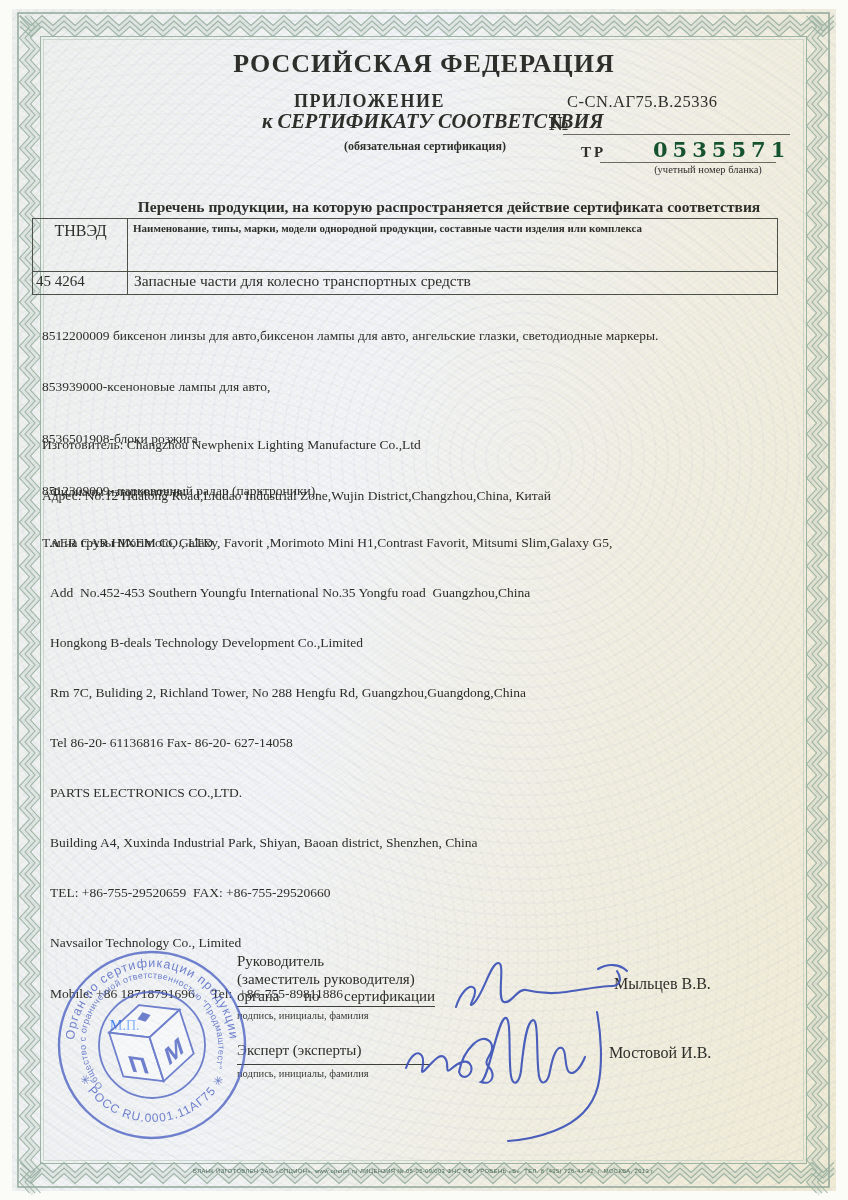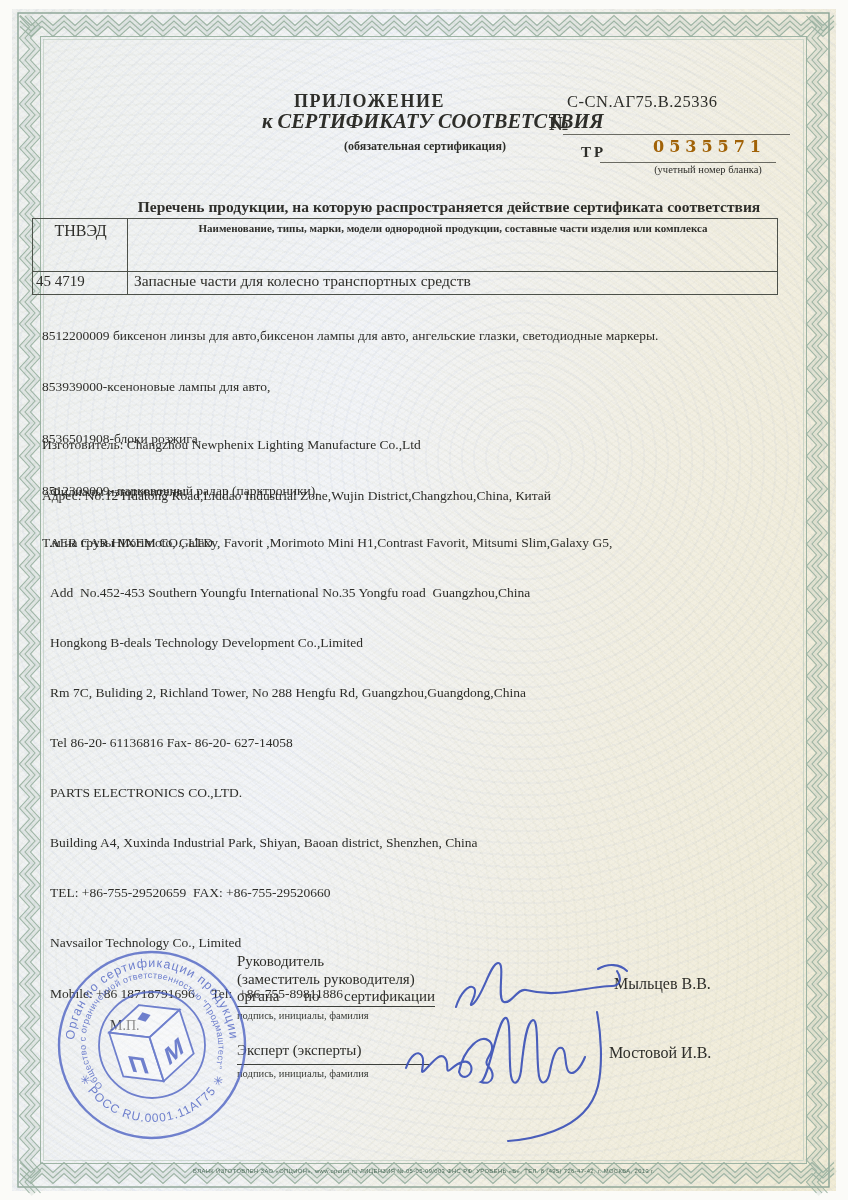--- a/index.html
+++ b/index.html
@@ -23,46 +23,46 @@
   .ctr{text-align:center;}
   .b{font-weight:bold;}
   .title-country{left:0;top:49px;width:848px;font-size:26px;letter-spacing:1px;}
   .title-annex{left:0;top:91px;width:739px;font-size:18px;letter-spacing:1.5px;}
   .cert-line{left:262px;top:110px;font-size:20.5px;white-space:nowrap;font-style:italic;}
   .no-sign{left:549px;top:112px;font-size:20px;}
   .cert-number{left:567px;top:92px;font-size:16.5px;letter-spacing:0.5px;}
   .cert-underline{left:563px;top:112px;width:227px;height:22px;border-bottom:1px solid #6a6a62;}
   .mandatory{left:200px;top:139px;width:450px;font-size:12px;}
   .tr-label{left:581px;top:144px;font-size:15px;letter-spacing:3px;}
-  .blank-number{left:653px;top:137px;font-size:16px;letter-spacing:5px;color:#a16207;font-family:"DejaVu Serif",serif;font-weight:600;}
+  .blank-number{left:653px;top:137px;font-size:21px;letter-spacing:5px;color:#14532d;font-family:"DejaVu Serif",serif;font-weight:600;}
   .blank-underline{left:600px;top:140px;width:176px;height:22px;border-bottom:1px solid #6a6a62;}
   .blank-note{left:620px;top:164px;width:176px;font-size:10.5px;}
   .tbl-caption{left:104px;top:198px;width:690px;font-size:15.5px;}
   .cert-table{left:32px;top:218px;width:744px;height:75px;border:1.2px solid #4c5049;}
   .tbl-col1{position:absolute;left:0;top:0;width:95px;height:100%;border-right:1.1px solid #4c5049;box-sizing:border-box;}
   .tbl-c1-head{position:absolute;left:0;top:3px;width:95px;text-align:center;font-size:16px;}
-  .tbl-c2-head{position:absolute;left:100px;top:3px;width:640px;text-align:center;font-size:11px;font-weight:bold;}
+  .tbl-c2-head{position:absolute;left:100px;top:3px;width:640px;text-align:left;font-size:11px;font-weight:bold;}
   .tbl-rowline{position:absolute;left:0;top:52px;width:100%;border-top:1.1px solid #4c5049;}
   .tbl-c1-val{position:absolute;left:3px;top:54px;font-size:15px;}
   .tbl-c2-val{position:absolute;left:101px;top:53px;font-size:15.5px;}
   .lines{line-height:17.3px;font-size:13.5px;white-space:pre;}
   .lines2{line-height:16.7px;font-size:13.5px;white-space:pre;padding-left:8px;}
   .prod-lines{left:42px;top:292px;width:648px;}
   .manu-lines{left:42px;top:401px;width:620px;}
   .branch-lines{left:42px;top:451px;width:760px;}
   .sig-label-1{left:237px;top:953px;font-size:15px;line-height:17.5px;}
   .sig-just{width:198px;text-align:justify;text-align-last:justify;}
   .sig-underline-1{left:237px;top:1006px;width:198px;border-bottom:1.2px solid #3c3f3a;}
   .sig-note-1{left:237px;top:1010px;font-size:10.5px;color:#3a3d38;}
   .sig-label-2{left:237px;top:1042px;font-size:15px;}
   .sig-underline-2{left:237px;top:1064px;width:192px;border-bottom:1.2px solid #3c3f3a;}
   .sig-note-2{left:237px;top:1068px;font-size:10.5px;color:#3a3d38;}
   .name-1{left:614px;top:975px;font-size:16px;}
   .name-2{left:609px;top:1044px;font-size:16px;text-align:center;}
-  .mp-mark{left:110px;top:1018px;font-size:14px;color:#404040;}
+  .mp-mark{left:110px;top:1018px;font-size:14px;color:#3b82f6;}
   .microtext{left:174px;top:1168px;width:500px;text-align:center;font-size:5.8px;letter-spacing:0.4px;color:#4f6c5c;white-space:nowrap;font-family:"Liberation Sans",sans-serif;}
 </style>
 </head>
 <body>
 
 <div class="page">
   <div class="paper"></div>
 
   <svg id="frame" class="overlay" width="848" height="1200" viewBox="0 0 848 1200">
     <rect x="18" y="13" width="811" height="1174" fill="none" stroke="#8aa394" stroke-width="1.4"></rect>
@@ -81,38 +81,39 @@
         <path d="M19.5 16 L29.5 27 L19.5 38 L29.5 49 L19.5 60 L29.5 71 L19.5 82 L29.5 93 L19.5 104 L29.5 115 L19.5 126 L29.5 137 L19.5 148 L29.5 159 L19.5 170 L29.5 181 L19.5 192 L29.5 203 L19.5 214 L29.5 225 L19.5 236 L29.5 247 L19.5 258 L29.5 269 L19.5 280 L29.5 291 L19.5 302 L29.5 313 L19.5 324 L29.5 335 L19.5 346 L29.5 357 L19.5 368 L29.5 379 L19.5 390 L29.5 401 L19.5 412 L29.5 423 L19.5 434 L29.5 445 L19.5 456 L29.5 467 L19.5 478 L29.5 489 L19.5 500 L29.5 511 L19.5 522 L29.5 533 L19.5 544 L29.5 555 L19.5 566 L29.5 577 L19.5 588 L29.5 599 L19.5 610 L29.5 621 L19.5 632 L29.5 643 L19.5 654 L29.5 665 L19.5 676 L29.5 687 L19.5 698 L29.5 709 L19.5 720 L29.5 731 L19.5 742 L29.5 753 L19.5 764 L29.5 775 L19.5 786 L29.5 797 L19.5 808 L29.5 819 L19.5 830 L29.5 841 L19.5 852 L29.5 863 L19.5 874 L29.5 885 L19.5 896 L29.5 907 L19.5 918 L29.5 929 L19.5 940 L29.5 951 L19.5 962 L29.5 973 L19.5 984 L29.5 995 L19.5 1006 L29.5 1017 L19.5 1028 L29.5 1039 L19.5 1050 L29.5 1061 L19.5 1072 L29.5 1083 L19.5 1094 L29.5 1105 L19.5 1116 L29.5 1127 L19.5 1138 L29.5 1149 L19.5 1160 L29.5 1171 L19.5 1182 L29.5 1193 " stroke="#97af9f" stroke-width="1.1" fill="none" opacity="0.9"></path>
         <path d="M25 16 L35 27 L25 38 L35 49 L25 60 L35 71 L25 82 L35 93 L25 104 L35 115 L25 126 L35 137 L25 148 L35 159 L25 170 L35 181 L25 192 L35 203 L25 214 L35 225 L25 236 L35 247 L25 258 L35 269 L25 280 L35 291 L25 302 L35 313 L25 324 L35 335 L25 346 L35 357 L25 368 L35 379 L25 390 L35 401 L25 412 L35 423 L25 434 L35 445 L25 456 L35 467 L25 478 L35 489 L25 500 L35 511 L25 522 L35 533 L25 544 L35 555 L25 566 L35 577 L25 588 L35 599 L25 610 L35 621 L25 632 L35 643 L25 654 L35 665 L25 676 L35 687 L25 698 L35 709 L25 720 L35 731 L25 742 L35 753 L25 764 L35 775 L25 786 L35 797 L25 808 L35 819 L25 830 L35 841 L25 852 L35 863 L25 874 L35 885 L25 896 L35 907 L25 918 L35 929 L25 940 L35 951 L25 962 L35 973 L25 984 L35 995 L25 1006 L35 1017 L25 1028 L35 1039 L25 1050 L35 1061 L25 1072 L35 1083 L25 1094 L35 1105 L25 1116 L35 1127 L25 1138 L35 1149 L25 1160 L35 1171 L25 1182 L35 1193 " stroke="#97af9f" stroke-width="1.1" fill="none" opacity="0.9"></path>
         <path d="M30.5 16 L40.5 27 L30.5 38 L40.5 49 L30.5 60 L40.5 71 L30.5 82 L40.5 93 L30.5 104 L40.5 115 L30.5 126 L40.5 137 L30.5 148 L40.5 159 L30.5 170 L40.5 181 L30.5 192 L40.5 203 L30.5 214 L40.5 225 L30.5 236 L40.5 247 L30.5 258 L40.5 269 L30.5 280 L40.5 291 L30.5 302 L40.5 313 L30.5 324 L40.5 335 L30.5 346 L40.5 357 L30.5 368 L40.5 379 L30.5 390 L40.5 401 L30.5 412 L40.5 423 L30.5 434 L40.5 445 L30.5 456 L40.5 467 L30.5 478 L40.5 489 L30.5 500 L40.5 511 L30.5 522 L40.5 533 L30.5 544 L40.5 555 L30.5 566 L40.5 577 L30.5 588 L40.5 599 L30.5 610 L40.5 621 L30.5 632 L40.5 643 L30.5 654 L40.5 665 L30.5 676 L40.5 687 L30.5 698 L40.5 709 L30.5 720 L40.5 731 L30.5 742 L40.5 753 L30.5 764 L40.5 775 L30.5 786 L40.5 797 L30.5 808 L40.5 819 L30.5 830 L40.5 841 L30.5 852 L40.5 863 L30.5 874 L40.5 885 L30.5 896 L40.5 907 L30.5 918 L40.5 929 L30.5 940 L40.5 951 L30.5 962 L40.5 973 L30.5 984 L40.5 995 L30.5 1006 L40.5 1017 L30.5 1028 L40.5 1039 L30.5 1050 L40.5 1061 L30.5 1072 L40.5 1083 L30.5 1094 L40.5 1105 L30.5 1116 L40.5 1127 L30.5 1138 L40.5 1149 L30.5 1160 L40.5 1171 L30.5 1182 L40.5 1193 " stroke="#97af9f" stroke-width="1.1" fill="none" opacity="0.9"></path>
         <path d="M812 16 L822 27 L812 38 L822 49 L812 60 L822 71 L812 82 L822 93 L812 104 L822 115 L812 126 L822 137 L812 148 L822 159 L812 170 L822 181 L812 192 L822 203 L812 214 L822 225 L812 236 L822 247 L812 258 L822 269 L812 280 L822 291 L812 302 L822 313 L812 324 L822 335 L812 346 L822 357 L812 368 L822 379 L812 390 L822 401 L812 412 L822 423 L812 434 L822 445 L812 456 L822 467 L812 478 L822 489 L812 500 L822 511 L812 522 L822 533 L812 544 L822 555 L812 566 L822 577 L812 588 L822 599 L812 610 L822 621 L812 632 L822 643 L812 654 L822 665 L812 676 L822 687 L812 698 L822 709 L812 720 L822 731 L812 742 L822 753 L812 764 L822 775 L812 786 L822 797 L812 808 L822 819 L812 830 L822 841 L812 852 L822 863 L812 874 L822 885 L812 896 L822 907 L812 918 L822 929 L812 940 L822 951 L812 962 L822 973 L812 984 L822 995 L812 1006 L822 1017 L812 1028 L822 1039 L812 1050 L822 1061 L812 1072 L822 1083 L812 1094 L822 1105 L812 1116 L822 1127 L812 1138 L822 1149 L812 1160 L822 1171 L812 1182 L822 1193 " stroke="#97af9f" stroke-width="9" fill="none" opacity="0.16"></path>
         <path d="M806.5 16 L816.5 27 L806.5 38 L816.5 49 L806.5 60 L816.5 71 L806.5 82 L816.5 93 L806.5 104 L816.5 115 L806.5 126 L816.5 137 L806.5 148 L816.5 159 L806.5 170 L816.5 181 L806.5 192 L816.5 203 L806.5 214 L816.5 225 L806.5 236 L816.5 247 L806.5 258 L816.5 269 L806.5 280 L816.5 291 L806.5 302 L816.5 313 L806.5 324 L816.5 335 L806.5 346 L816.5 357 L806.5 368 L816.5 379 L806.5 390 L816.5 401 L806.5 412 L816.5 423 L806.5 434 L816.5 445 L806.5 456 L816.5 467 L806.5 478 L816.5 489 L806.5 500 L816.5 511 L806.5 522 L816.5 533 L806.5 544 L816.5 555 L806.5 566 L816.5 577 L806.5 588 L816.5 599 L806.5 610 L816.5 621 L806.5 632 L816.5 643 L806.5 654 L816.5 665 L806.5 676 L816.5 687 L806.5 698 L816.5 709 L806.5 720 L816.5 731 L806.5 742 L816.5 753 L806.5 764 L816.5 775 L806.5 786 L816.5 797 L806.5 808 L816.5 819 L806.5 830 L816.5 841 L806.5 852 L816.5 863 L806.5 874 L816.5 885 L806.5 896 L816.5 907 L806.5 918 L816.5 929 L806.5 940 L816.5 951 L806.5 962 L816.5 973 L806.5 984 L816.5 995 L806.5 1006 L816.5 1017 L806.5 1028 L816.5 1039 L806.5 1050 L816.5 1061 L806.5 1072 L816.5 1083 L806.5 1094 L816.5 1105 L806.5 1116 L816.5 1127 L806.5 1138 L816.5 1149 L806.5 1160 L816.5 1171 L806.5 1182 L816.5 1193 " stroke="#97af9f" stroke-width="1.1" fill="none" opacity="0.9"></path>
         <path d="M812 16 L822 27 L812 38 L822 49 L812 60 L822 71 L812 82 L822 93 L812 104 L822 115 L812 126 L822 137 L812 148 L822 159 L812 170 L822 181 L812 192 L822 203 L812 214 L822 225 L812 236 L822 247 L812 258 L822 269 L812 280 L822 291 L812 302 L822 313 L812 324 L822 335 L812 346 L822 357 L812 368 L822 379 L812 390 L822 401 L812 412 L822 423 L812 434 L822 445 L812 456 L822 467 L812 478 L822 489 L812 500 L822 511 L812 522 L822 533 L812 544 L822 555 L812 566 L822 577 L812 588 L822 599 L812 610 L822 621 L812 632 L822 643 L812 654 L822 665 L812 676 L822 687 L812 698 L822 709 L812 720 L822 731 L812 742 L822 753 L812 764 L822 775 L812 786 L822 797 L812 808 L822 819 L812 830 L822 841 L812 852 L822 863 L812 874 L822 885 L812 896 L822 907 L812 918 L822 929 L812 940 L822 951 L812 962 L822 973 L812 984 L822 995 L812 1006 L822 1017 L812 1028 L822 1039 L812 1050 L822 1061 L812 1072 L822 1083 L812 1094 L822 1105 L812 1116 L822 1127 L812 1138 L822 1149 L812 1160 L822 1171 L812 1182 L822 1193 " stroke="#97af9f" stroke-width="1.1" fill="none" opacity="0.9"></path>
         <path d="M817.5 16 L827.5 27 L817.5 38 L827.5 49 L817.5 60 L827.5 71 L817.5 82 L827.5 93 L817.5 104 L827.5 115 L817.5 126 L827.5 137 L817.5 148 L827.5 159 L817.5 170 L827.5 181 L817.5 192 L827.5 203 L817.5 214 L827.5 225 L817.5 236 L827.5 247 L817.5 258 L827.5 269 L817.5 280 L827.5 291 L817.5 302 L827.5 313 L817.5 324 L827.5 335 L817.5 346 L827.5 357 L817.5 368 L827.5 379 L817.5 390 L827.5 401 L817.5 412 L827.5 423 L817.5 434 L827.5 445 L817.5 456 L827.5 467 L817.5 478 L827.5 489 L817.5 500 L827.5 511 L817.5 522 L827.5 533 L817.5 544 L827.5 555 L817.5 566 L827.5 577 L817.5 588 L827.5 599 L817.5 610 L827.5 621 L817.5 632 L827.5 643 L817.5 654 L827.5 665 L817.5 676 L827.5 687 L817.5 698 L827.5 709 L817.5 720 L827.5 731 L817.5 742 L827.5 753 L817.5 764 L827.5 775 L817.5 786 L827.5 797 L817.5 808 L827.5 819 L817.5 830 L827.5 841 L817.5 852 L827.5 863 L817.5 874 L827.5 885 L817.5 896 L827.5 907 L817.5 918 L827.5 929 L817.5 940 L827.5 951 L817.5 962 L827.5 973 L817.5 984 L827.5 995 L817.5 1006 L827.5 1017 L817.5 1028 L827.5 1039 L817.5 1050 L827.5 1061 L817.5 1072 L827.5 1083 L817.5 1094 L827.5 1105 L817.5 1116 L827.5 1127 L817.5 1138 L827.5 1149 L817.5 1160 L827.5 1171 L817.5 1182 L827.5 1193 " stroke="#97af9f" stroke-width="1.1" fill="none" opacity="0.9"></path>
       </g>
   </svg>
 
+  <div class="abs ctr b title-country">РОССИЙСКАЯ ФЕДЕРАЦИЯ</div>
   <div class="abs ctr b title-annex">ПРИЛОЖЕНИЕ</div>
   <div class="abs b cert-line">к СЕРТИФИКАТУ СООТВЕТСТВИЯ</div>
   <div class="abs b no-sign">№</div>
   <div class="abs cert-number">С-CN.АГ75.В.25336</div>
   <div class="abs cert-underline"></div>
   <div class="abs ctr b mandatory">(обязательная сертификация)</div>
   <div class="abs b tr-label">ТР</div>
   <div class="abs blank-number">0535571</div>
   <div class="abs blank-underline"></div>
   <div class="abs ctr blank-note">(учетный номер бланка)</div>
 
   <div class="abs ctr b tbl-caption">Перечень продукции, на которую распространяется действие сертификата соответствия</div>
   <div class="abs cert-table">
     <div class="tbl-col1"></div>
     <div class="tbl-c1-head">ТНВЭД</div>
     <div class="tbl-c2-head">Наименование, типы, марки, модели однородной продукции, составные части изделия или комплекса</div>
     <div class="tbl-rowline"></div>
-    <div class="tbl-c1-val">45 4719</div>
+    <div class="tbl-c1-val">45 4264</div>
     <div class="tbl-c2-val">Запасные части для колесно транспортных средств</div>
   </div>
 
   <div class="abs prod-lines lines">
     <div>8512200009 биксенон линзы для авто,биксенон лампы для авто, ангельские глазки, светодиодные маркеры.</div>
     <div>853939000-ксеноновые лампы для авто,</div>
     <div>8536501908-блоки розжига</div>
     <div>8512309009- парковочный радар (парктроники).</div>
     <div>Т.м на грузы Morimoto, Galaxy, Favorit ,Morimoto Mini H1,Contrast Favorit, Mitsumi Slim,Galaxy G5,</div>
   </div>

